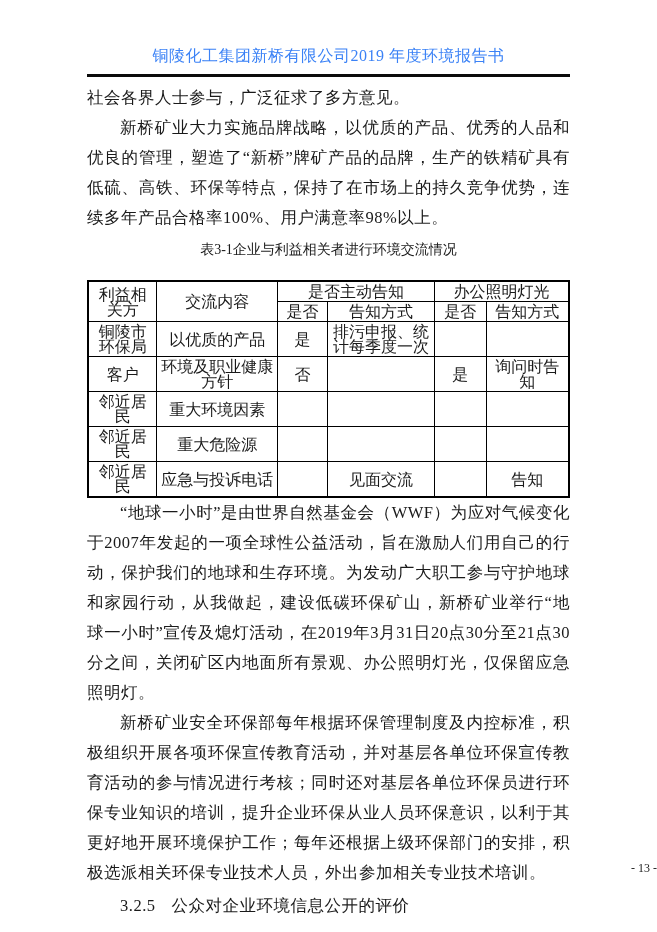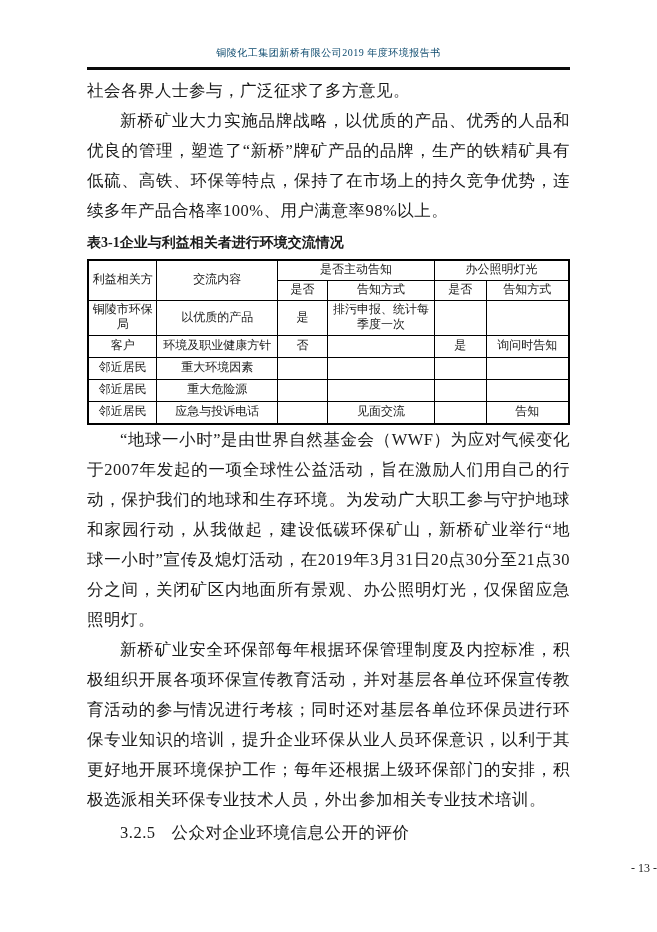--- a/index.html
+++ b/index.html
@@ -10,23 +10,23 @@
     margin: 0 auto;
     background: #ffffff;
     font-family: "Liberation Serif", "DejaVu Serif", serif;
     color: #1a1a1a;
     overflow: hidden;
     box-sizing: border-box;
   }
   .doc-header {
     padding-top: 46px;
     text-align: center;
-    font-size: 10px;
+    font-size: 16px;
     letter-spacing: 0.5px;
-    color: #0c4a6e;
+    color: #3b82f6;
   }
   .header-rule {
     margin: 7px 87px 0 87px;
     border-bottom: 3.5px solid #0a0a0a;
   }
   .content {
     margin: 6px 87px 0 87px;
     font-size: 16.5px;
     line-height: 30px;
     text-align: justify;
@@ -35,36 +35,36 @@
   .para { margin: 0; }
   .para.indent { text-indent: 33px; }
   .section-heading {
     margin: 3px 0 0 0;
     text-indent: 33px;
     white-space: nowrap;
   }
   .section-heading .sec-num { margin-right: 16px; }
   .table-title {
     margin-top: 7px;
+    text-align: center;
     font-size: 14px;
-    font-weight: bold;
+    font-weight: normal;
     letter-spacing: 0px;
     line-height: 20px;
     text-indent: 0;
   }
   table.comm-table {
     width: 100%;
     border-collapse: collapse;
-    margin-top: 6px;
-    font-size: 12px;
+    margin-top: 20px;
+    font-size: 16px;
     letter-spacing: 0px;
     table-layout: fixed;
     border: 2px solid #000;
     border-bottom-width: 2.5px;
-    font-family: Liberation Mono, monospace;
   }
   table.comm-table th, table.comm-table td {
     border: 1px solid #000;
     text-align: center;
     vertical-align: middle;
     font-weight: normal;
     padding: 2px 3px;
     line-height: 15px;
     overflow: hidden;
   }

